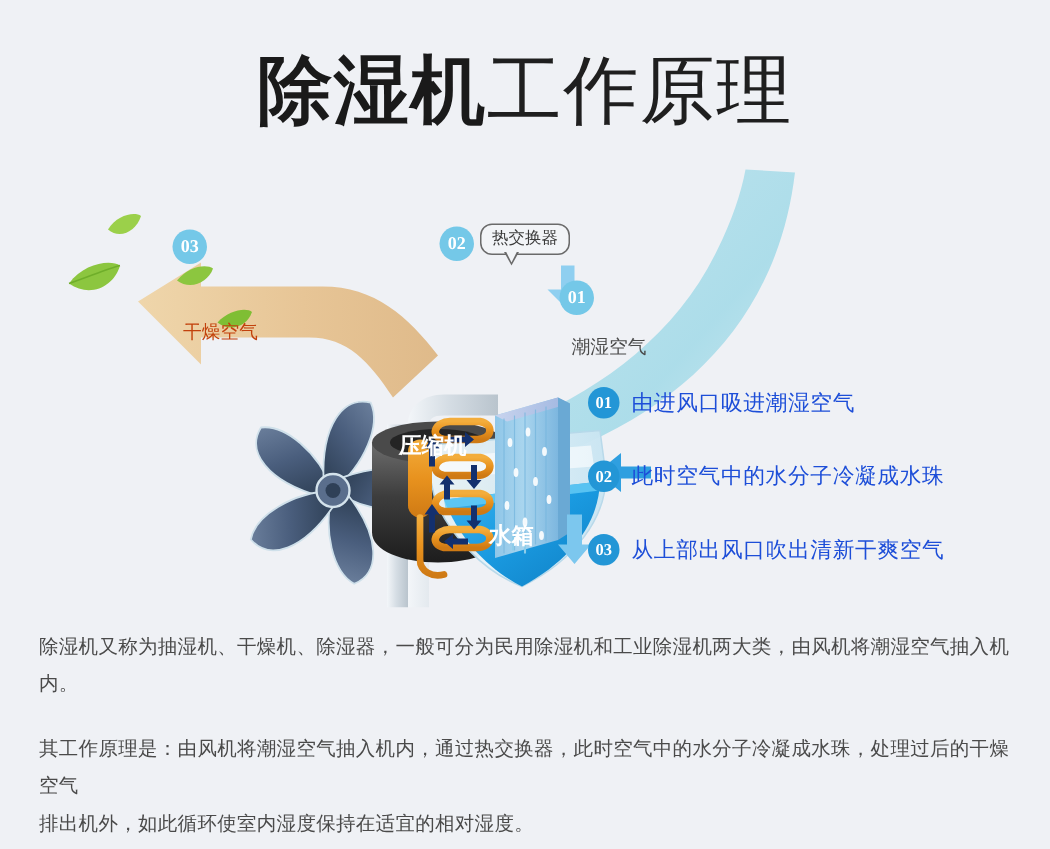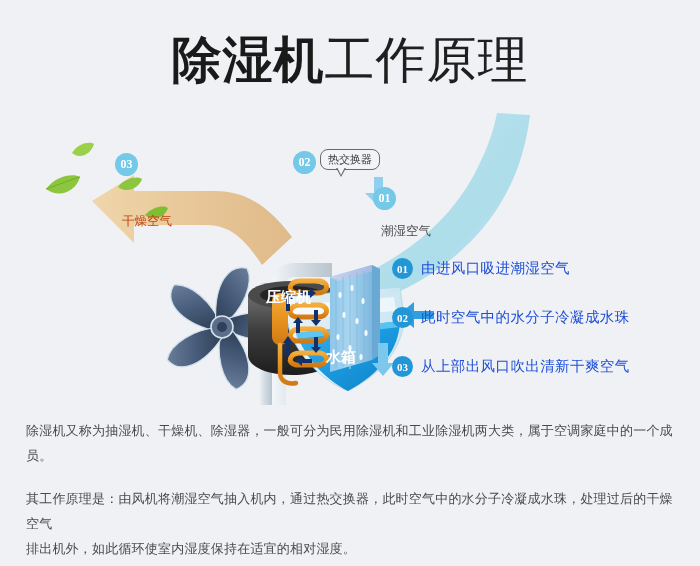--- a/index.html
+++ b/index.html
@@ -282,18 +282,18 @@
       <div class="legend-badge">02</div>
       <div class="legend-text">此时空气中的水分子冷凝成水珠</div>
     </div>
     <div class="legend-row">
       <div class="legend-badge">03</div>
       <div class="legend-text">从上部出风口吹出清新干爽空气</div>
     </div>
   </div>
 
   <div class="copy">
-    <div class="para">除湿机又称为抽湿机、干燥机、除湿器，一般可分为民用除湿机和工业除湿机两大类，属于空调家庭中的一个成员。</div>
+    <div class="para">除湿机又称为抽湿机、干燥机、除湿器，一般可分为民用除湿机和工业除湿机两大类，由风机将潮湿空气抽入机内。</div>
     <div class="para gap">其工作原理是：由风机将潮湿空气抽入机内，通过热交换器，此时空气中的水分子冷凝成水珠，处理过后的干燥空气</div>
     <div class="para">排出机外，如此循环使室内湿度保持在适宜的相对湿度。</div>
   </div>
 
 </div>
 
 </body></html>

